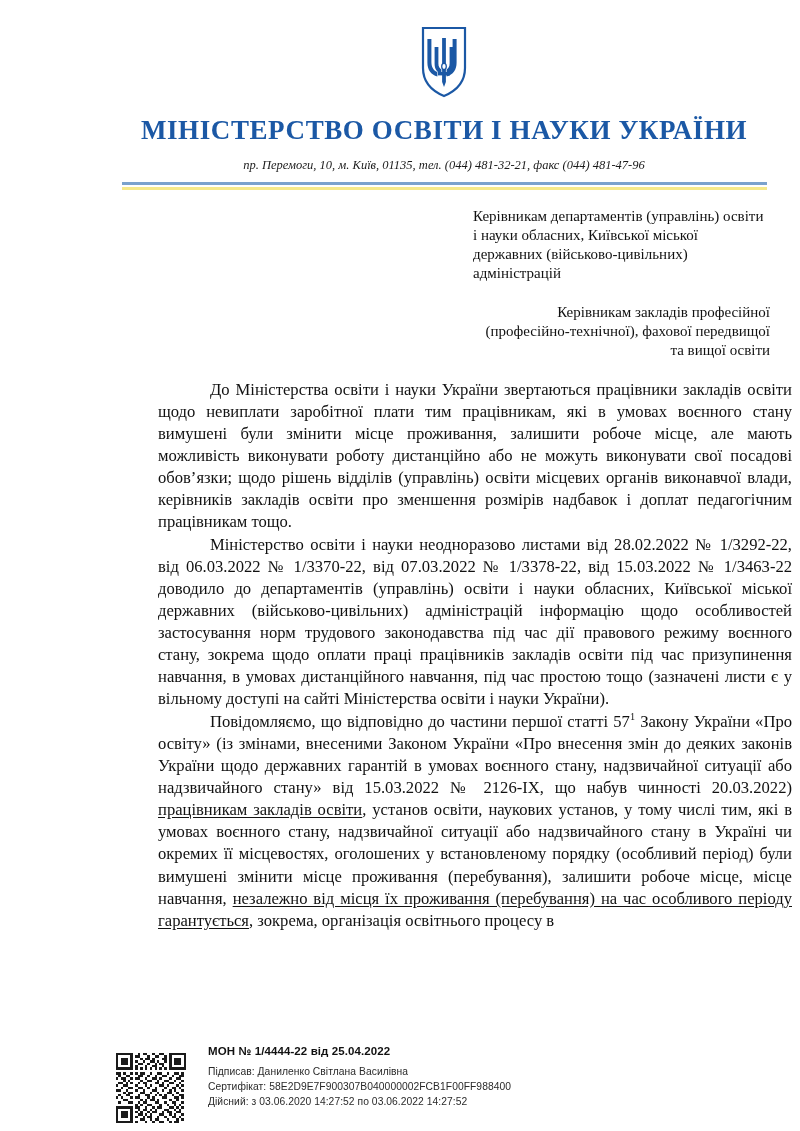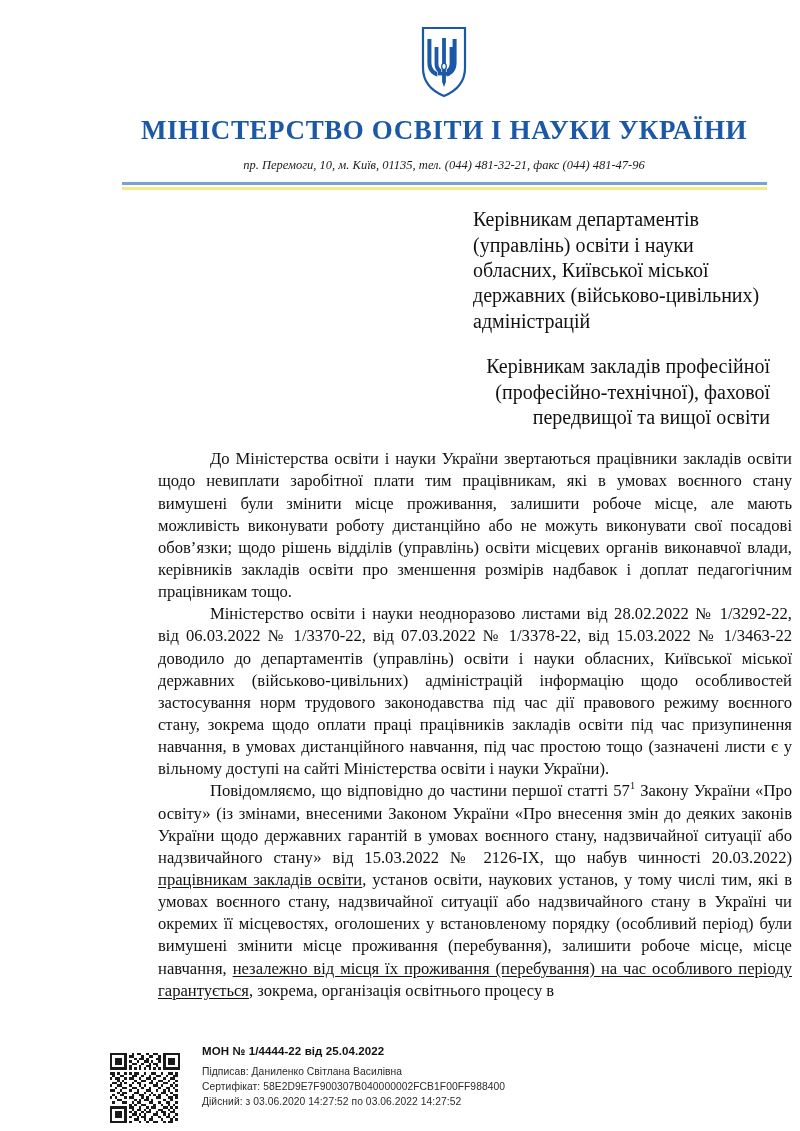--- a/index.html
+++ b/index.html
@@ -69,21 +69,21 @@
     background: #f6e98a;
   }
 
   
   .addressee-zone {
     margin-top: 17px;
     padding-left: 425px;
     padding-right: 70px;
   }
   .addressee {
-    font-size: 20px;
+    font-size: 15px;
     line-height: 1.27;
   }
   .addressee + .addressee {
     margin-top: 20px;
     text-align: right;
   }
 
   
   .subject {
     margin-top: 28px;
@@ -117,21 +117,21 @@
   }
   sup {
     font-size: 0.62em;
     vertical-align: super;
     line-height: 0;
   }
 
   
   .sig-footer {
     position: absolute;
-    left: 62px;
+    left: 68px;
     bottom: 8px;
     width: 660px;
     display: flex;
     align-items: flex-start;
   }
   .qr {
     width: 70px;
     height: 70px;
     flex: 0 0 70px;
     margin-top: 8px;

